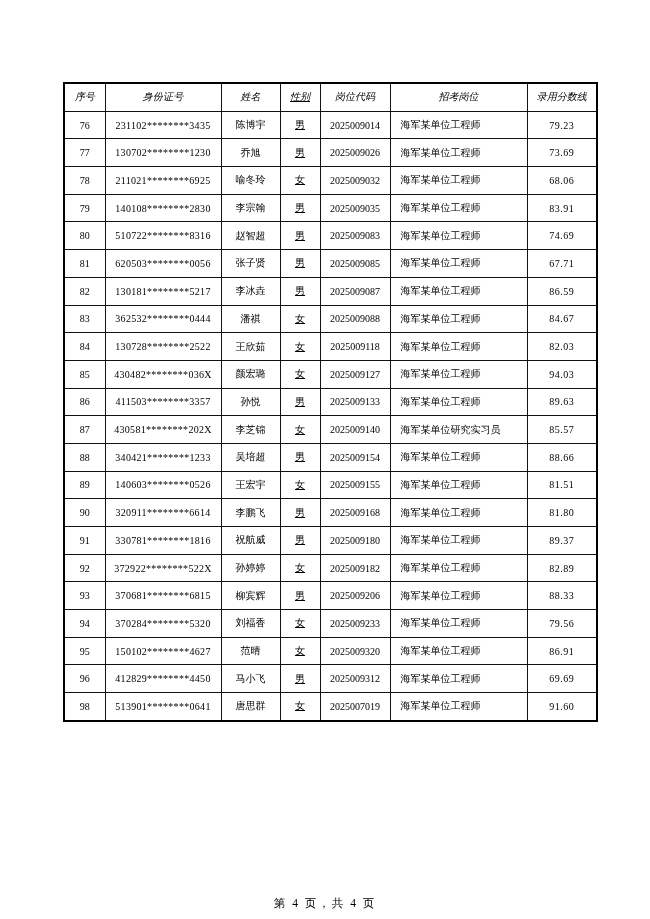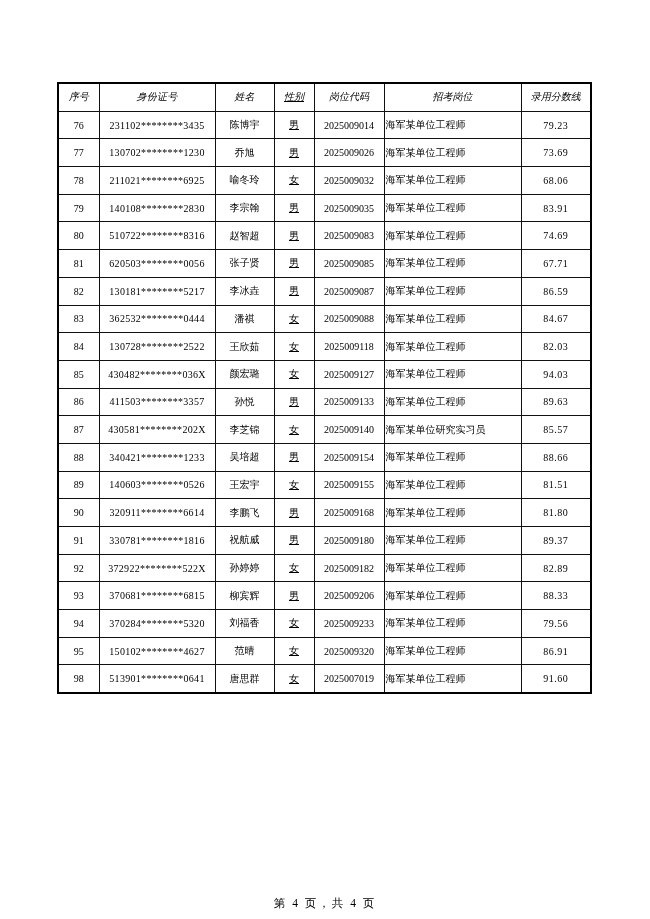--- a/index.html
+++ b/index.html
@@ -11,21 +11,21 @@
     position: relative;
     width: 650px;
     height: 919px;
     background: #ffffff;
     font-family: "Liberation Serif", "DejaVu Serif", serif;
     color: #000000;
     overflow: hidden;
   }
   table.score-table {
     position: absolute;
-    left: 57px;
+    left: 63px;
     top: 82px;
     width: 533px;
     border-collapse: collapse;
     table-layout: fixed;
     border: 2px solid #000000;
     font-size: 10px;
   }
   table.score-table th,
   table.score-table td {
     border: 1px solid #111111;
@@ -45,21 +45,21 @@
   .col-0 { width: 41px; }
   .col-1 { width: 116px; letter-spacing: 0.3px; }
   .col-2 { width: 59px; }
   .col-3 { width: 40px; text-decoration: underline; }
   .col-4 { width: 70px; }
   .col-5 { width: 137px; margin-top: 16px; }
   .col-6 { width: 70px; }
   
   table.score-table td.col-5 {
     text-align: left;
-    padding-left: 1px;
+    padding-left: 10px;
   }
   table.score-table td.col-6 {
     letter-spacing: 0.5px;
   }
   .footer {
     position: absolute;
     left: 0;
     top: 896px;
     width: 100%;
     text-align: center;
@@ -267,20 +267,29 @@
         <tr>
           <td class="col-0">95</td>
           <td class="col-1">150102********4627</td>
           <td class="col-2">范晴</td>
           <td class="col-3">女</td>
           <td class="col-4">2025009320</td>
           <td class="col-5">海军某单位工程师</td>
           <td class="col-6">86.91</td>
         </tr>
         <tr>
+          <td class="col-0">96</td>
+          <td class="col-1">412829********4450</td>
+          <td class="col-2">马小飞</td>
+          <td class="col-3">男</td>
+          <td class="col-4">2025009312</td>
+          <td class="col-5">海军某单位工程师</td>
+          <td class="col-6">69.69</td>
+        </tr>
+        <tr>
           <td class="col-0">98</td>
           <td class="col-1">513901********0641</td>
           <td class="col-2">唐思群</td>
           <td class="col-3">女</td>
           <td class="col-4">2025007019</td>
           <td class="col-5">海军某单位工程师</td>
           <td class="col-6">91.60</td>
         </tr>
       </tbody>
   </table>

